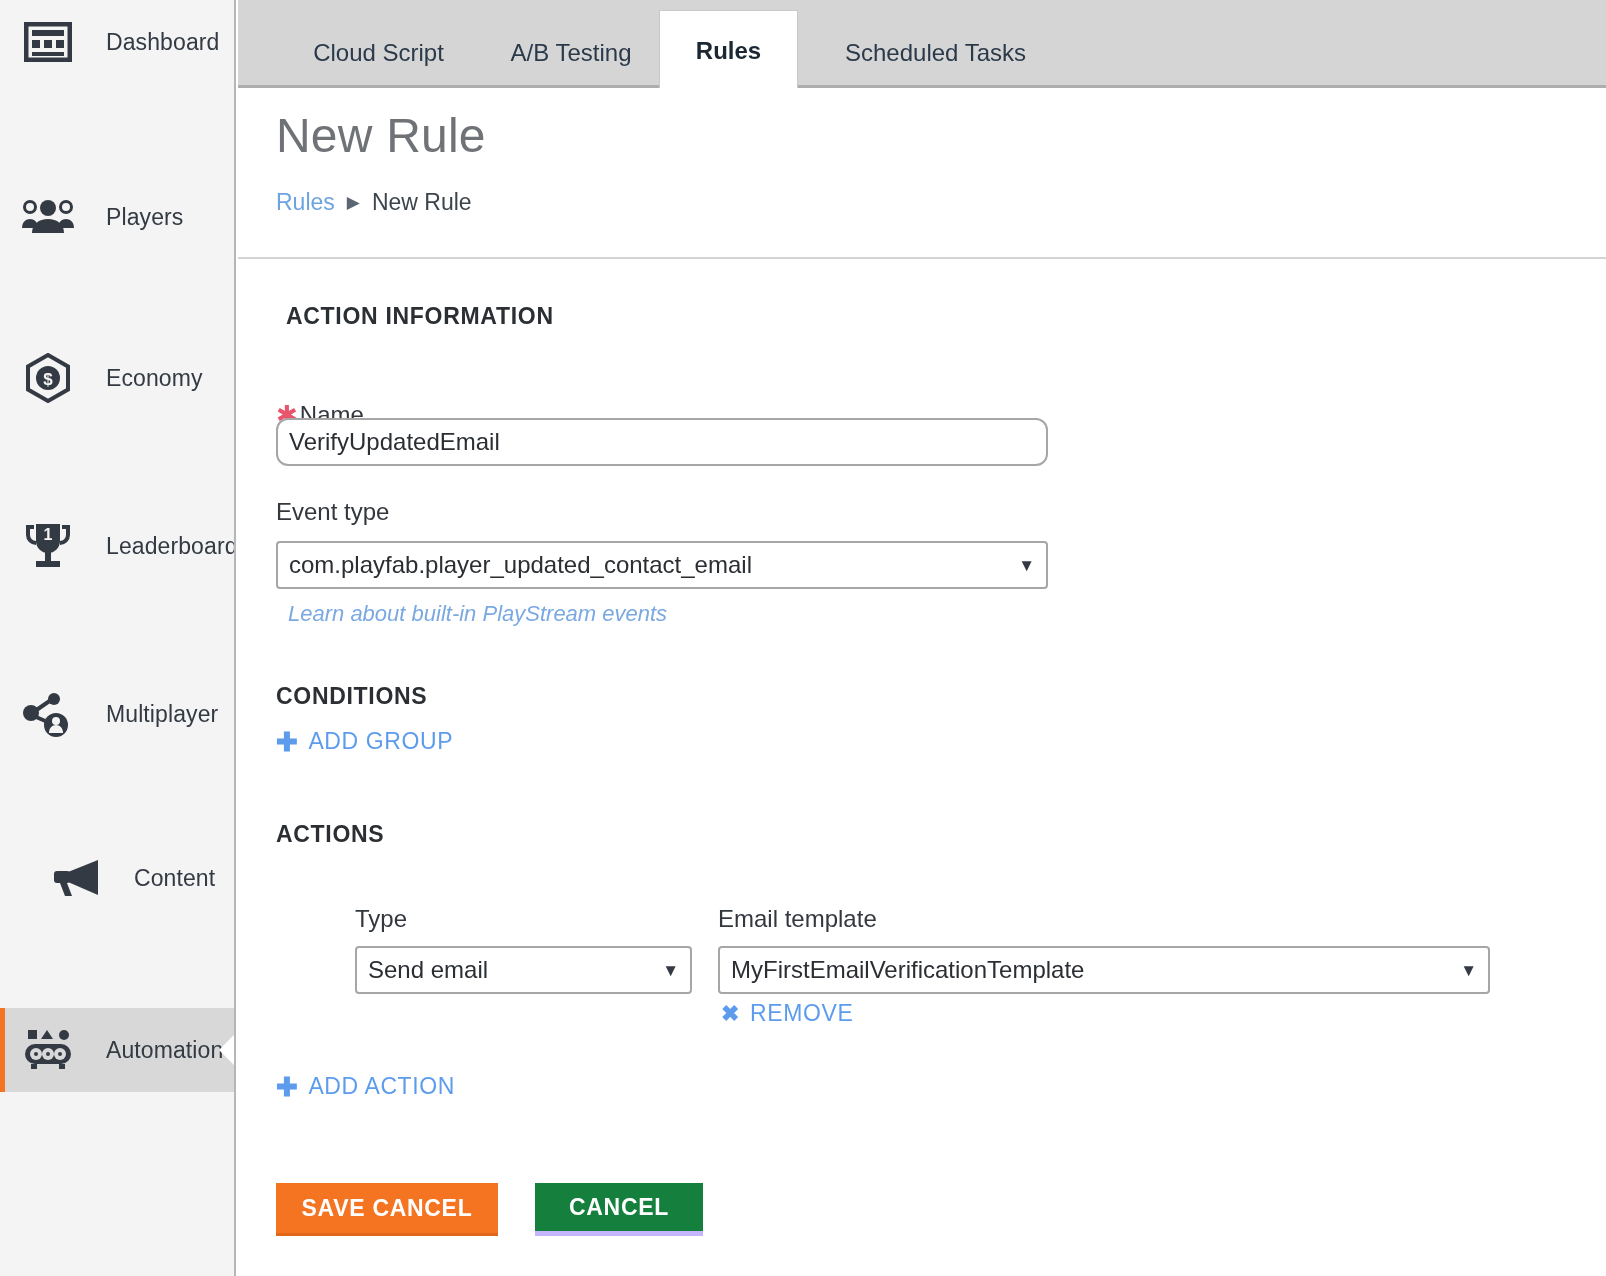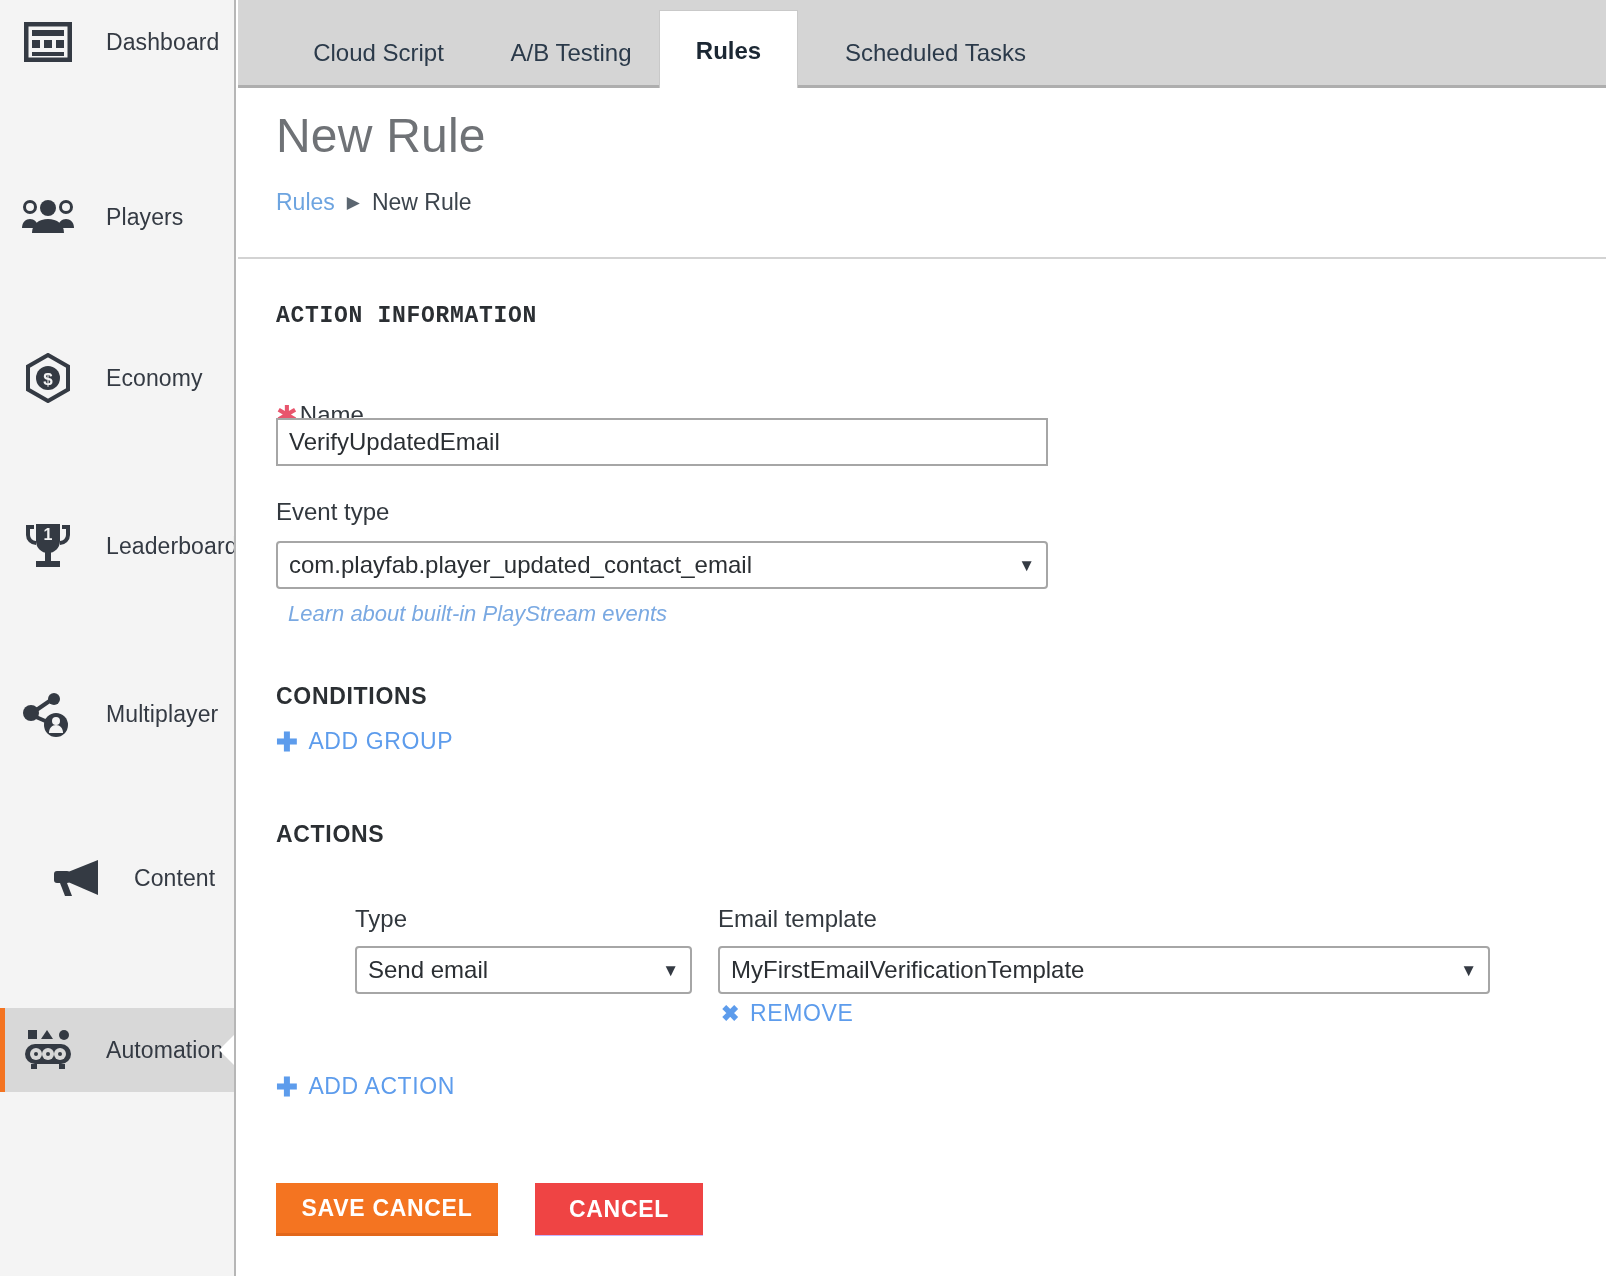--- a/index.html
+++ b/index.html
@@ -164,21 +164,21 @@
   .req-star {
     color: #e8556d;
     font-size: 26px;
     margin-right: 2px;
     vertical-align: -1px;
   }
   .txtinput {
     position: absolute;
     box-sizing: border-box;
     border: 2px solid #a6a6a6;
-    border-radius: 0;
+    border-radius: 12px;
     background: #ffffff;
     font-family: "Liberation Sans", sans-serif;
     font-size: 24px;
     color: #2b2f33;
     padding: 0 11px;
     outline: none;
   }
   .selectbox {
     position: absolute;
     box-sizing: border-box;
@@ -239,22 +239,22 @@
     color: #ffffff;
     cursor: pointer;
     border: none;
     font-family: "Liberation Sans", sans-serif;
   }
   #save-action-button {
     background: #f47421;
     border-bottom: 3px solid #e2671a;
   }
   #cancel-button {
-    background: #ef4444;
-    border-bottom: 1px solid #c4b5fd;
+    background: #15803d;
+    border-bottom: 5px solid #c4b5fd;
   }
 </style>
 </head>
 <body>
 
 <div id="sidebar">
 
   <div class="nav-item" style="top:0;">
     <span class="nav-icon">
       <svg width="48" height="40" viewBox="0 0 48 40" fill="none">
@@ -376,21 +376,21 @@
   <div id="page-title">New Rule</div>
 
   <div id="breadcrumb">
     <span class="crumb-link">Rules</span>
     <span class="crumb-sep">▶</span>
     <span class="crumb-current">New Rule</span>
   </div>
 
   <div id="header-divider"></div>
 
-  <div class="section-head" style="left:38px; top:215px;font-family:Liberation Mono, monospace;">ACTION INFORMATION</div>
+  <div class="section-head" style="left:48px; top:215px;">ACTION INFORMATION</div>
 
   <div class="field-label" style="left:38px; top:288px;margin-top:24px;">
     <span class="req-star">✱</span><span>Name</span>
   </div>
   <input class="txtinput" id="name-input" style="left: 38px; top: 330px; width: 772px; height: 48px;" value="VerifyUpdatedEmail">
 
   <div class="field-label" style="left:38px; top:410px;">Event type</div>
   <div class="selectbox" id="event-type-select" style="left:38px; top:453px; width:772px; height:48px;">
     <span class="selvalue">com.playfab.player_updated_contact_email</span>
     <span class="caret">▼</span>

